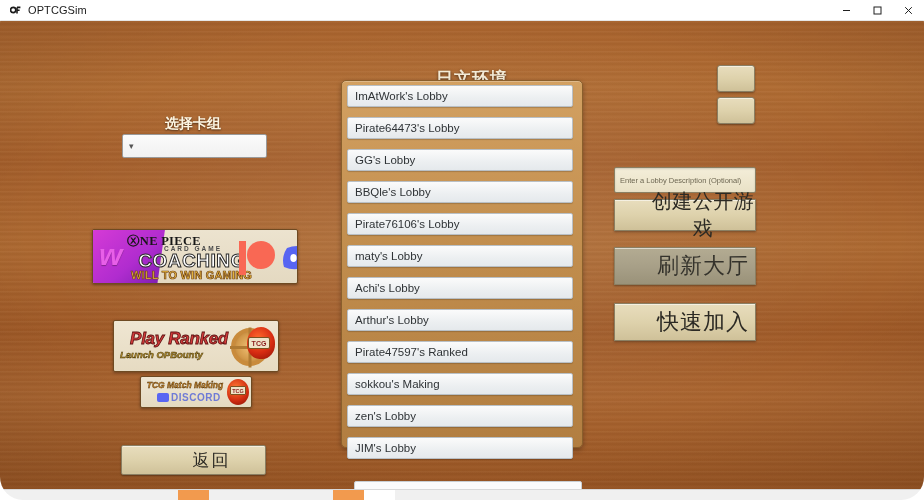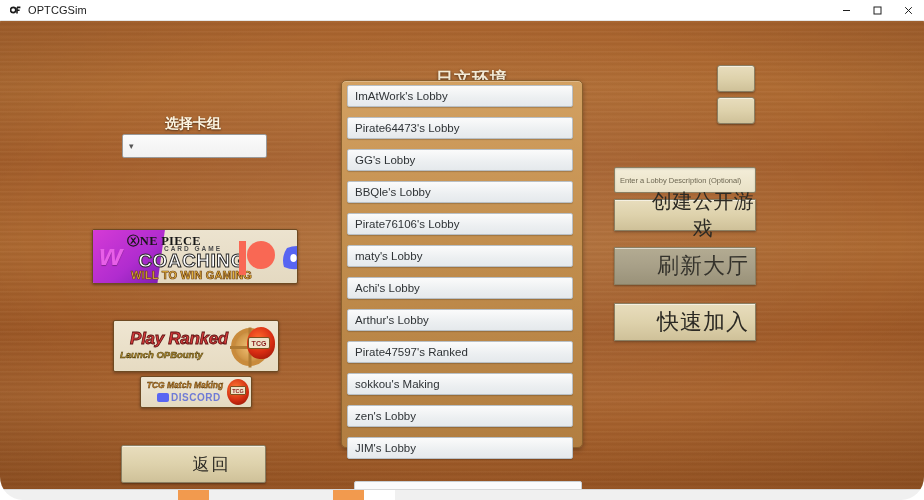--- a/index.html
+++ b/index.html
@@ -140,21 +140,21 @@
   .b3-txt2 { position:absolute; left:30px; top:15px; width:64px;
     font-size:10px; font-weight:900; color:#6f7bd6; letter-spacing:.5px; }
   .b3-bomb { position:absolute; left:86px; top:2px; width:22px; height:26px;
     background: radial-gradient(circle at 40% 35%, #ff7a33 0%, #cf2a10 60%, #7d1205 100%);
     border-radius: 50%; }
   .b3-tcg { position:absolute; left:89px; top:9px; width:16px; height:9px;
     background:#efe3c8; border:1px solid #7a5220; border-radius:1px;
     font-size:5.5px; font-weight:900; color:#8a1b1b; text-align:center; line-height:8px; }
 
   #btn-back {
-    position: absolute; left: 121px; top: 424px; width: 145px; height: 38px;
+    position: absolute; left: 121px; top: 424px; width: 145px; height: 30px;
     font-size: 17px; letter-spacing: 2px; border-radius: 2px;
   }
 
   
   .env-title {
     position: absolute; left: 382px; top: 46px; width: 180px; text-align: center;
     font-size: 17px; color: #f3ead6; font-weight: 700;
     text-shadow: 0 1px 3px rgba(0,0,0,.6); letter-spacing: 1px;
   }
   .lobby-frame {

